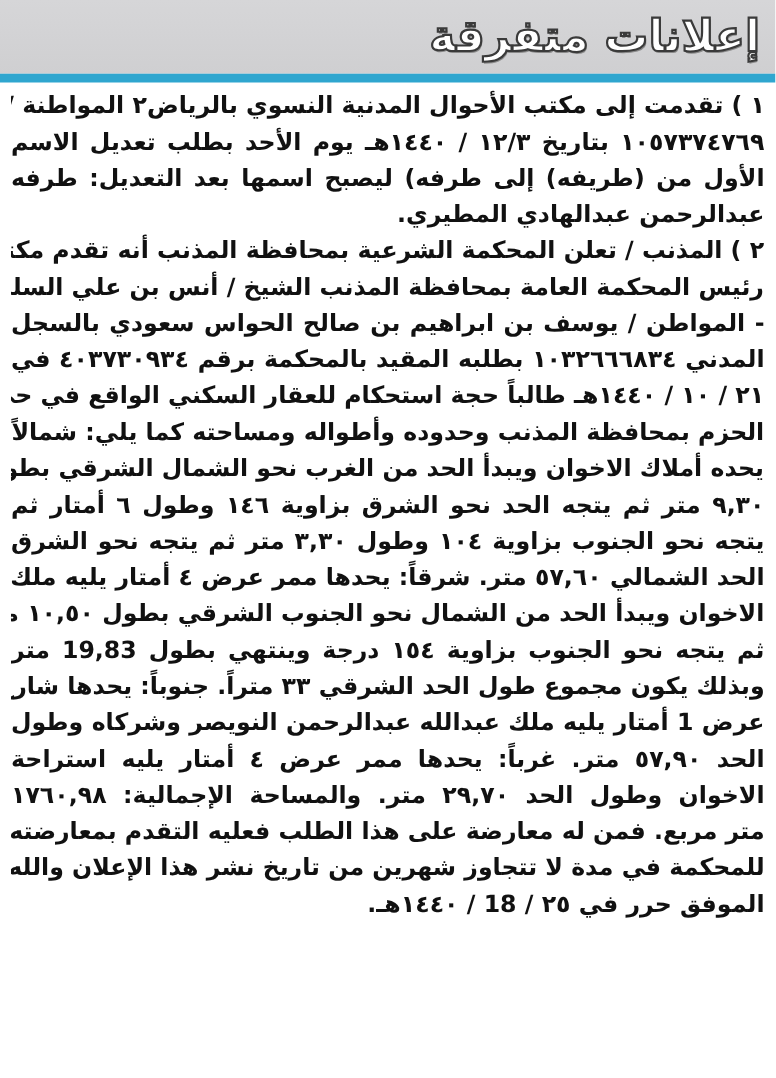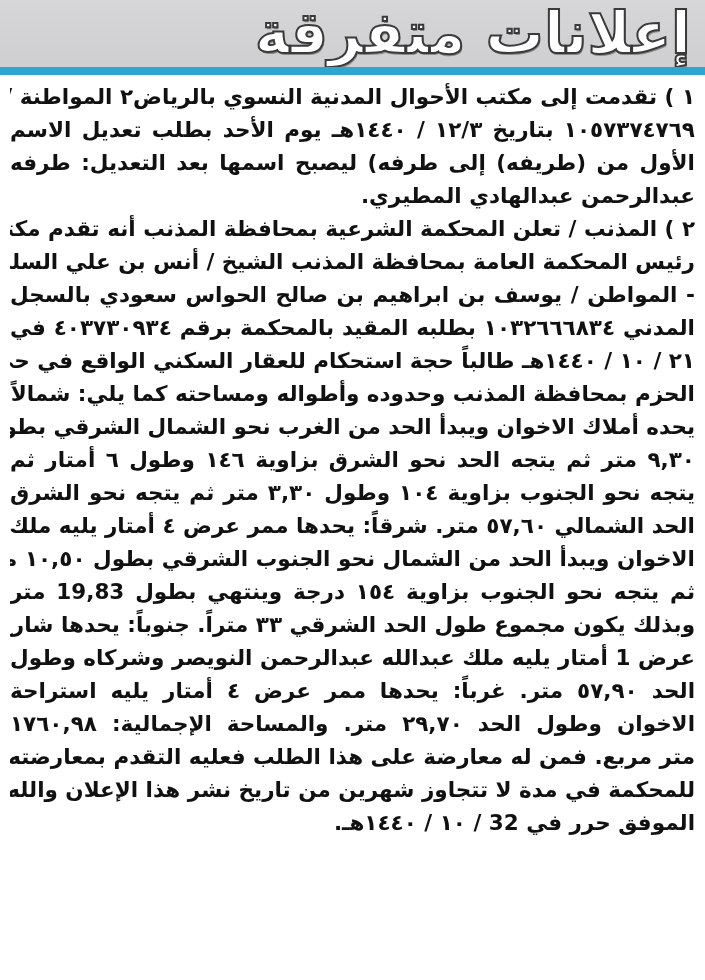--- a/index.html
+++ b/index.html
@@ -20,21 +20,21 @@
     width: 705px;
     height: 67px;
     background: linear-gradient(#d6d6d8, #cfcfd1);
   }
   .header-title {
     position: absolute;
     right: 14px;
     top: 2px;
     font-family: "DejaVu Sans", sans-serif;
     font-weight: bold;
-    font-size: 58px;
+    font-size: 40px;
     line-height: 62px;
     color: #ffffff;
     -webkit-text-stroke: 2px #3a3a3a;
     letter-spacing: 1px;
     direction: rtl;
     text-shadow: 1px 2px 0 #8a8a8a;
   }
   .accent-bar {
     position: absolute;
     left: 0; top: 67px;
@@ -93,15 +93,15 @@
     <span class="line">يتجه نحو الجنوب بزاوية ١٠٤ وطول ٣,٣٠ متر ثم يتجه نحو الشرق</span>
     <span class="line">الحد الشمالي ٥٧,٦٠ متر. شرقاً: يحدها ممر عرض ٤ أمتار يليه ملك</span>
     <span class="line">الاخوان ويبدأ الحد من الشمال نحو الجنوب الشرقي بطول ١٠,٥٠ متر</span>
     <span class="line">ثم يتجه نحو الجنوب بزاوية ١٥٤ درجة وينتهي بطول 19,83 متر</span>
     <span class="line">وبذلك يكون مجموع طول الحد الشرقي ٣٣ متراً. جنوباً: يحدها شارع</span>
     <span class="line">عرض 1 أمتار يليه ملك عبدالله عبدالرحمن النويصر وشركاه وطول</span>
     <span class="line">الحد ٥٧,٩٠ متر. غرباً: يحدها ممر عرض ٤ أمتار يليه استراحة</span>
     <span class="line">الاخوان وطول الحد ٢٩,٧٠ متر. والمساحة الإجمالية: ١٧٦٠,٩٨</span>
     <span class="line">متر مربع. فمن له معارضة على هذا الطلب فعليه التقدم بمعارضته</span>
     <span class="line">للمحكمة في مدة لا تتجاوز شهرين من تاريخ نشر هذا الإعلان والله</span>
-    <span class="line last">الموفق حرر في 32 / ١٠ / ١٤٤٠هـ.</span>
+    <span class="line last">الموفق حرر في ٢٥ / 18 / ١٤٤٠هـ.</span>
   </div>
 </div>
 
 </body></html>

